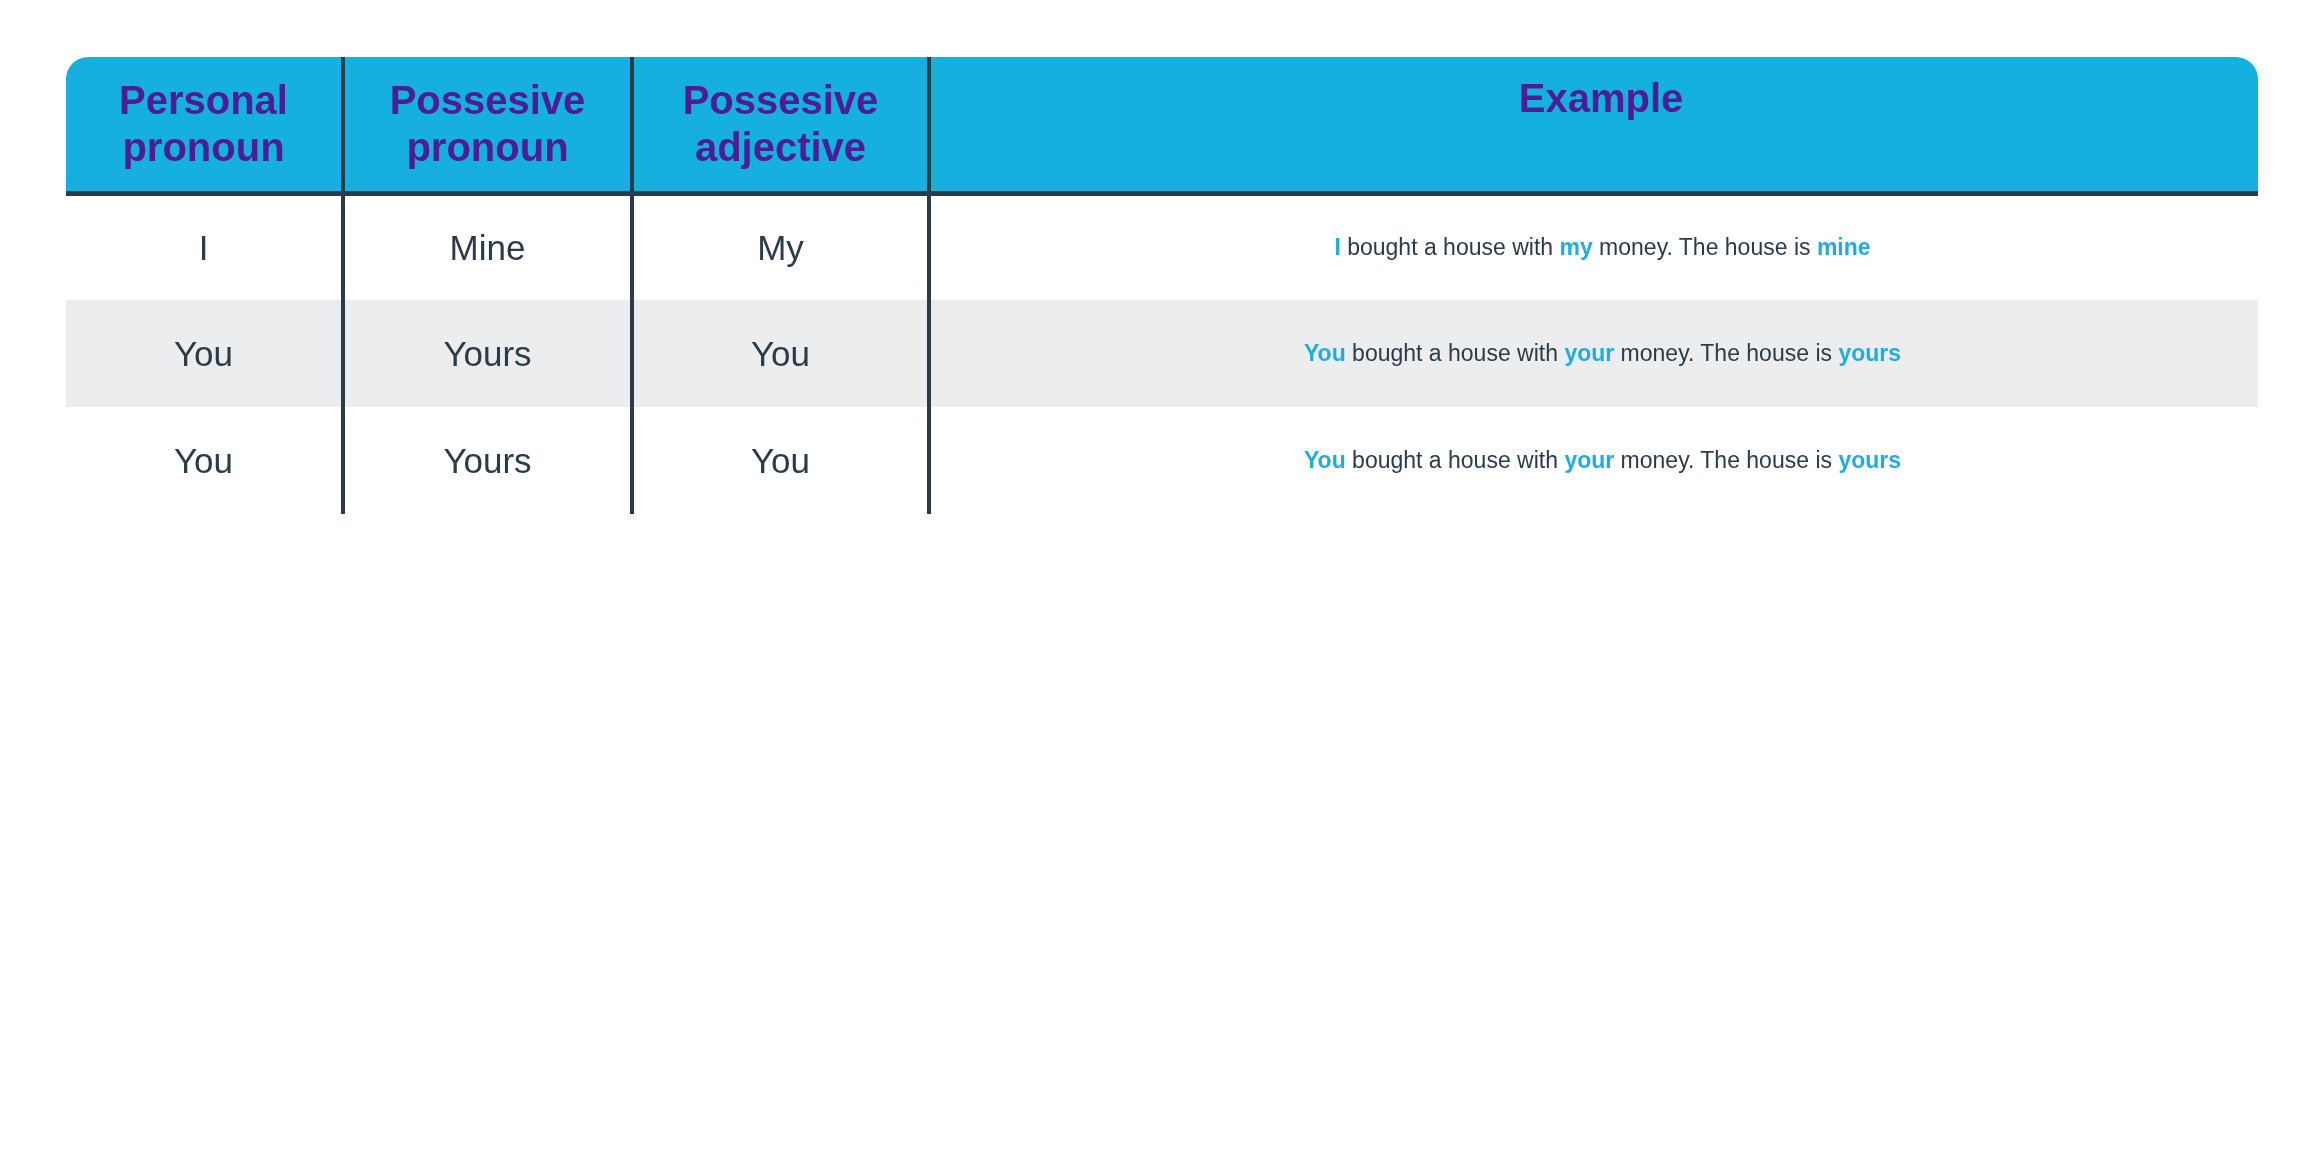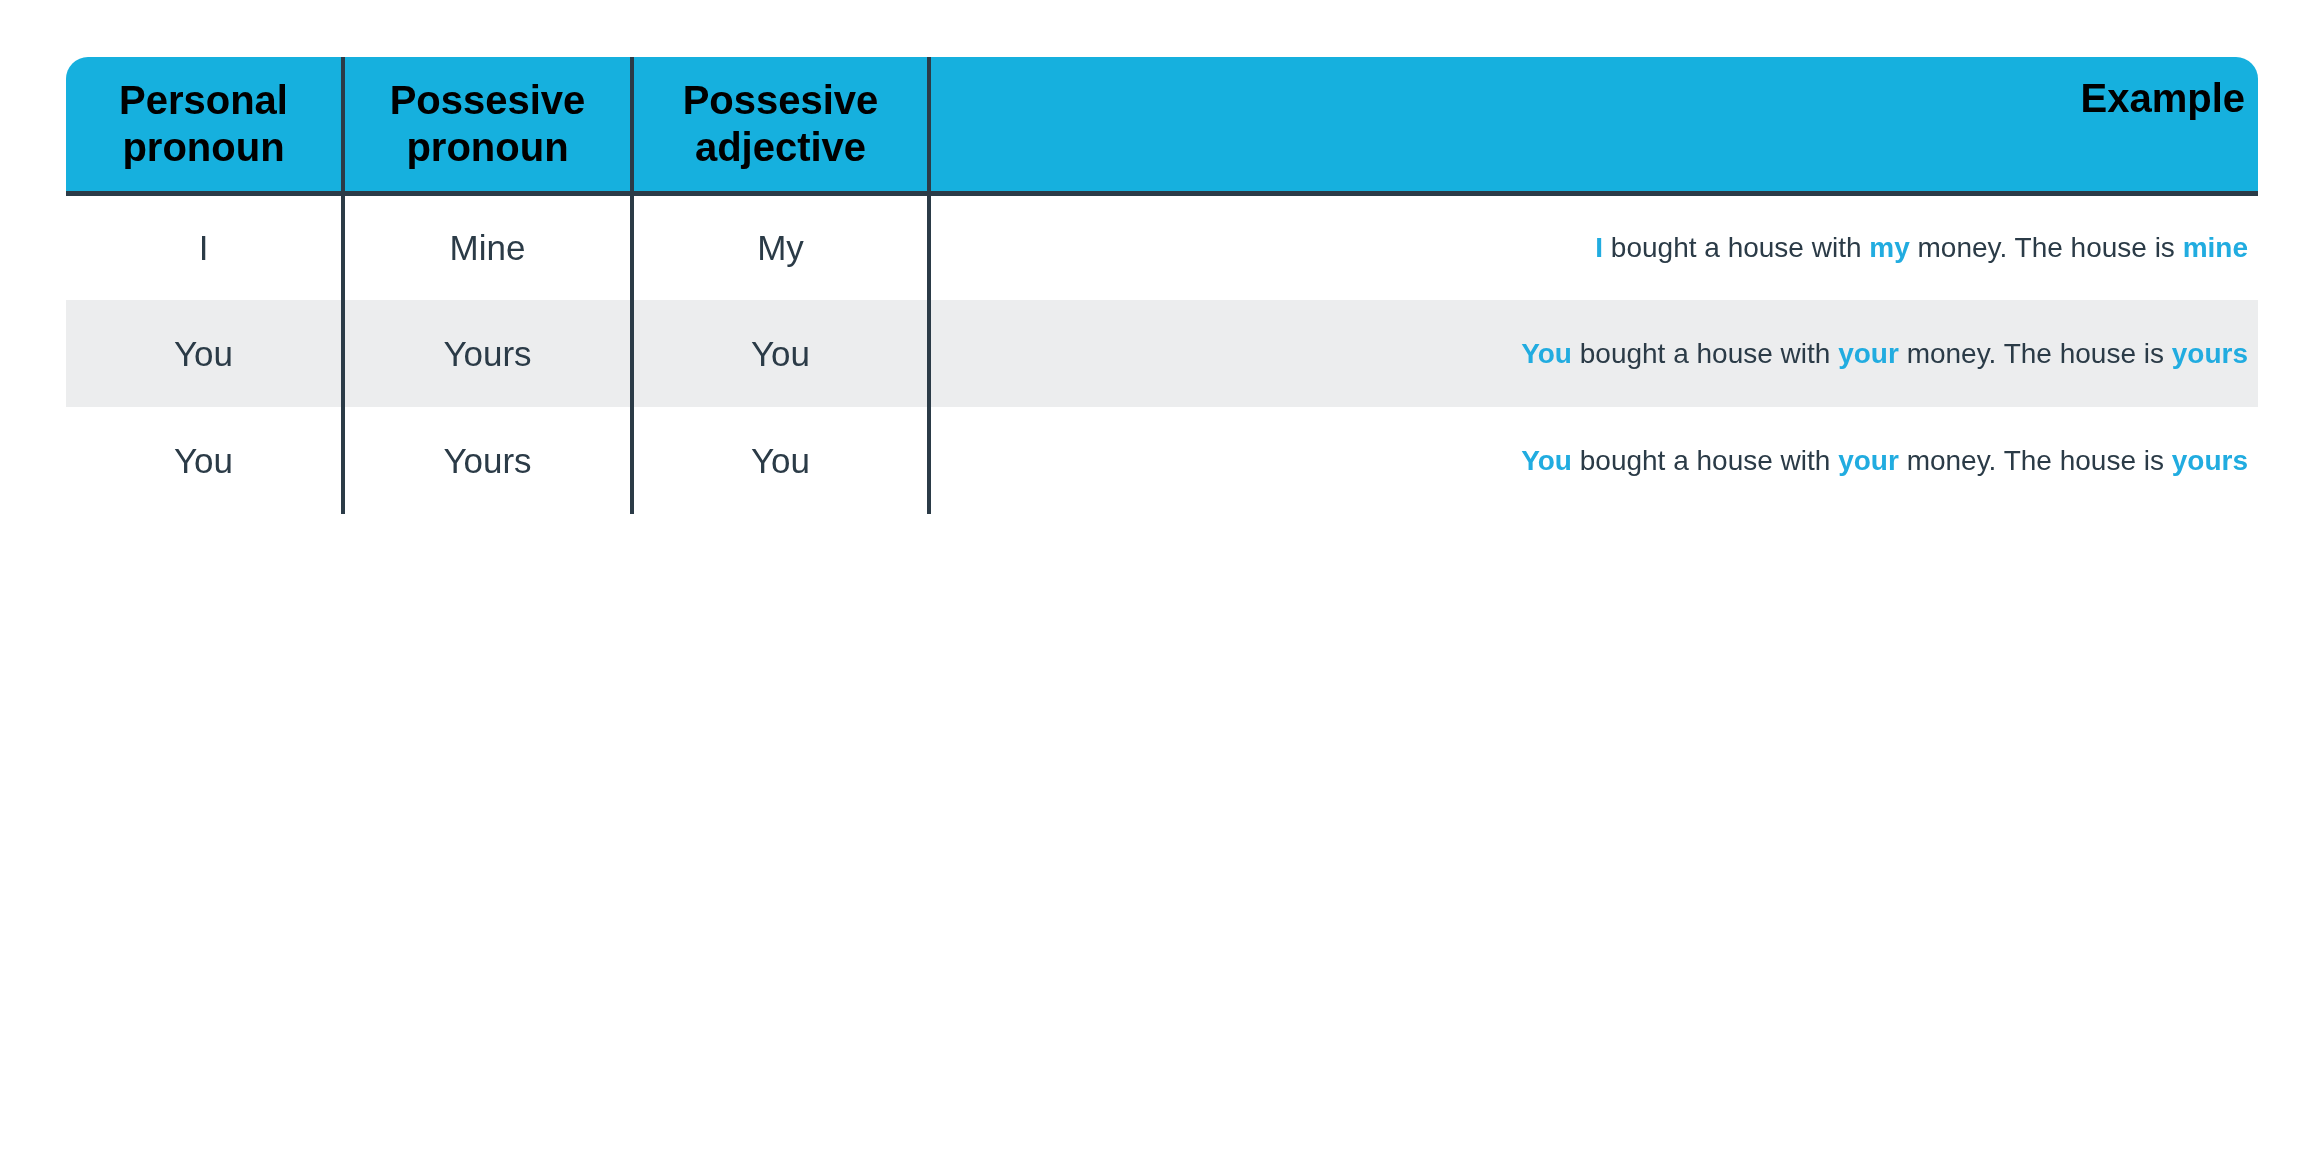--- a/index.html
+++ b/index.html
@@ -36,33 +36,33 @@
   col.c-personal   { width: 277px; }
   col.c-posspron   { width: 289px; }
   col.c-possadj    { width: 297px; }
   col.c-example    { width: 1329px; }
 
   
   thead tr { height: 136px; }
 
   thead th {
     background: #16b0de;
-    color: #000000;
+    color: #4c1d95;
     font-size: 40px;
     font-weight: bold;
     line-height: 1.18;
     padding: 0 12px;
     vertical-align: middle;
     text-align: center;
     border-right: 4px solid #2b3b47;
     border-bottom: 5px solid #2b3b47;
   }
 
   thead th.th-example {
-    text-align: right;
+    text-align: center;
     vertical-align: top;
     padding: 18px 13px 0 26px;
     border-right: none;
   }
 
   thead th.th-first {
     border-top-left-radius: 22px;
   }
   thead th.th-example {
     border-top-right-radius: 22px;
@@ -78,24 +78,24 @@
     font-size: 35px;
     color: #2b3b47;
     text-align: center;
     vertical-align: middle;
     border-right: 4px solid #2b3b47;
     padding: 0 10px;
     font-weight: normal;
   }
 
   tbody td.cell-example {
-    text-align: right;
+    text-align: center;
     border-right: none;
     padding-left: 26px;
-    font-size: 28px;
+    font-size: 23px;
     white-space: nowrap;
   }
 
   tbody td.cell-example b {
     color: #21ace0;
     font-weight: bold;
   }
 </style>
 </head>
 <body>

